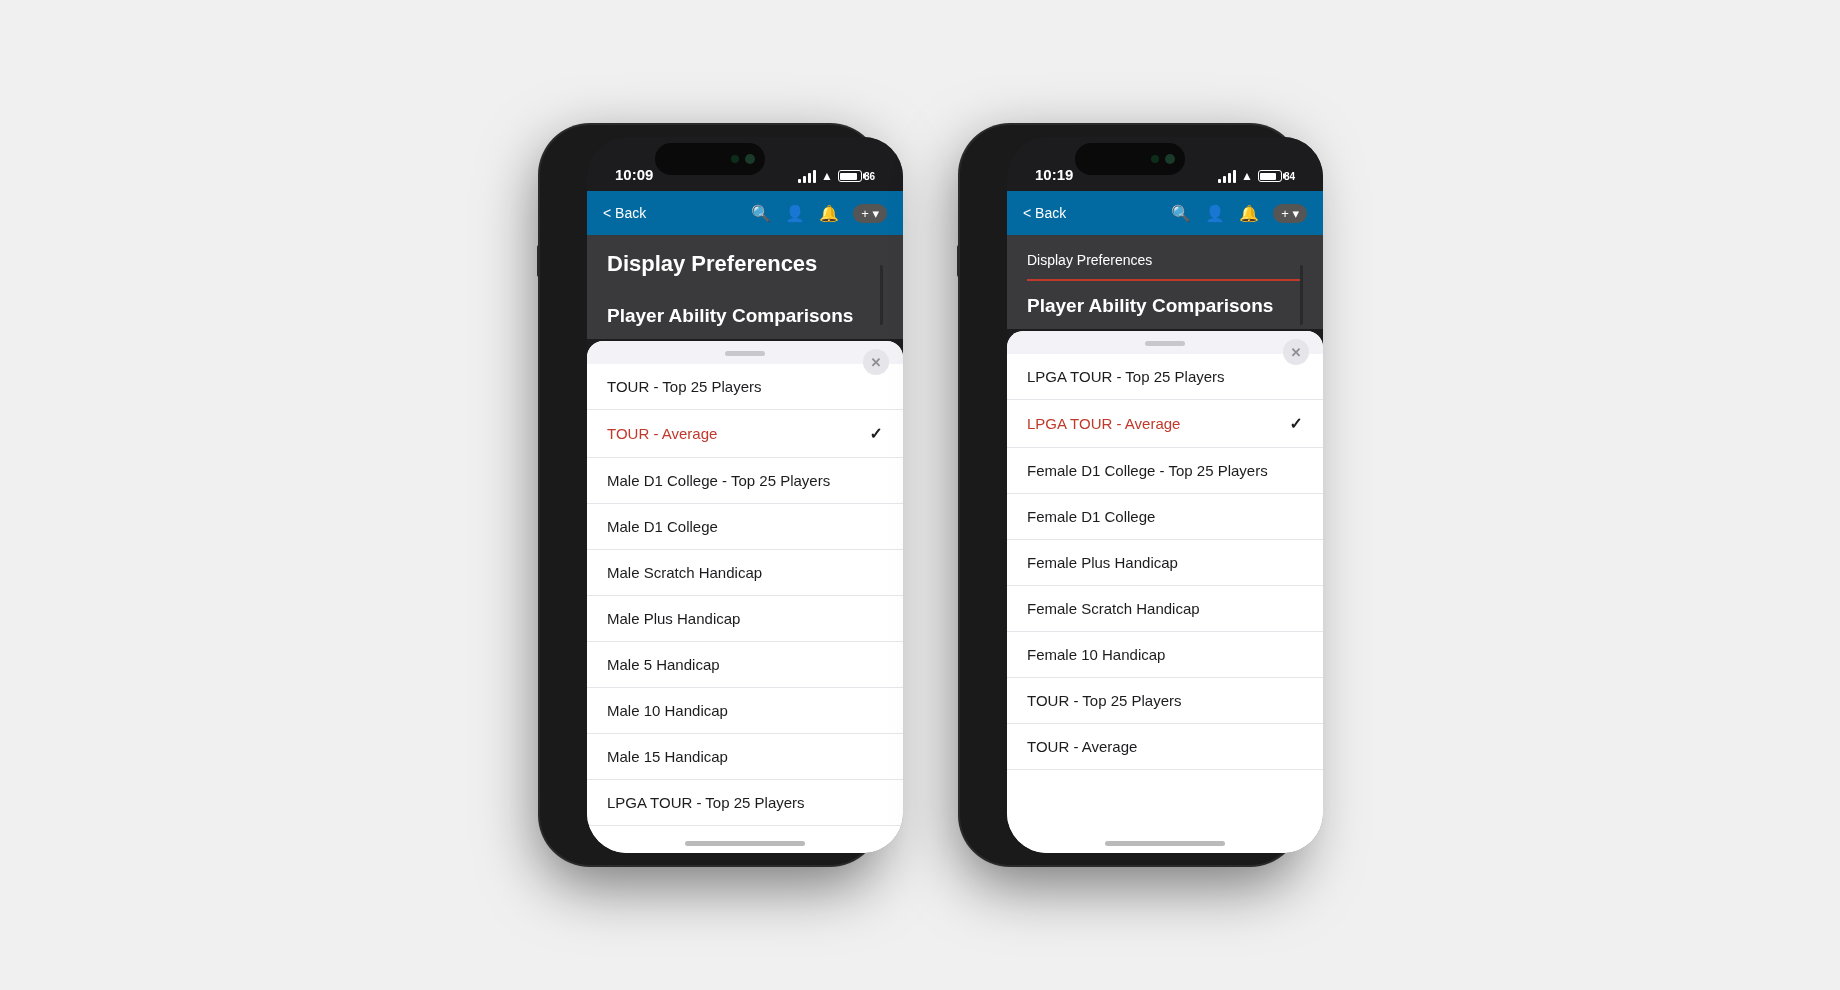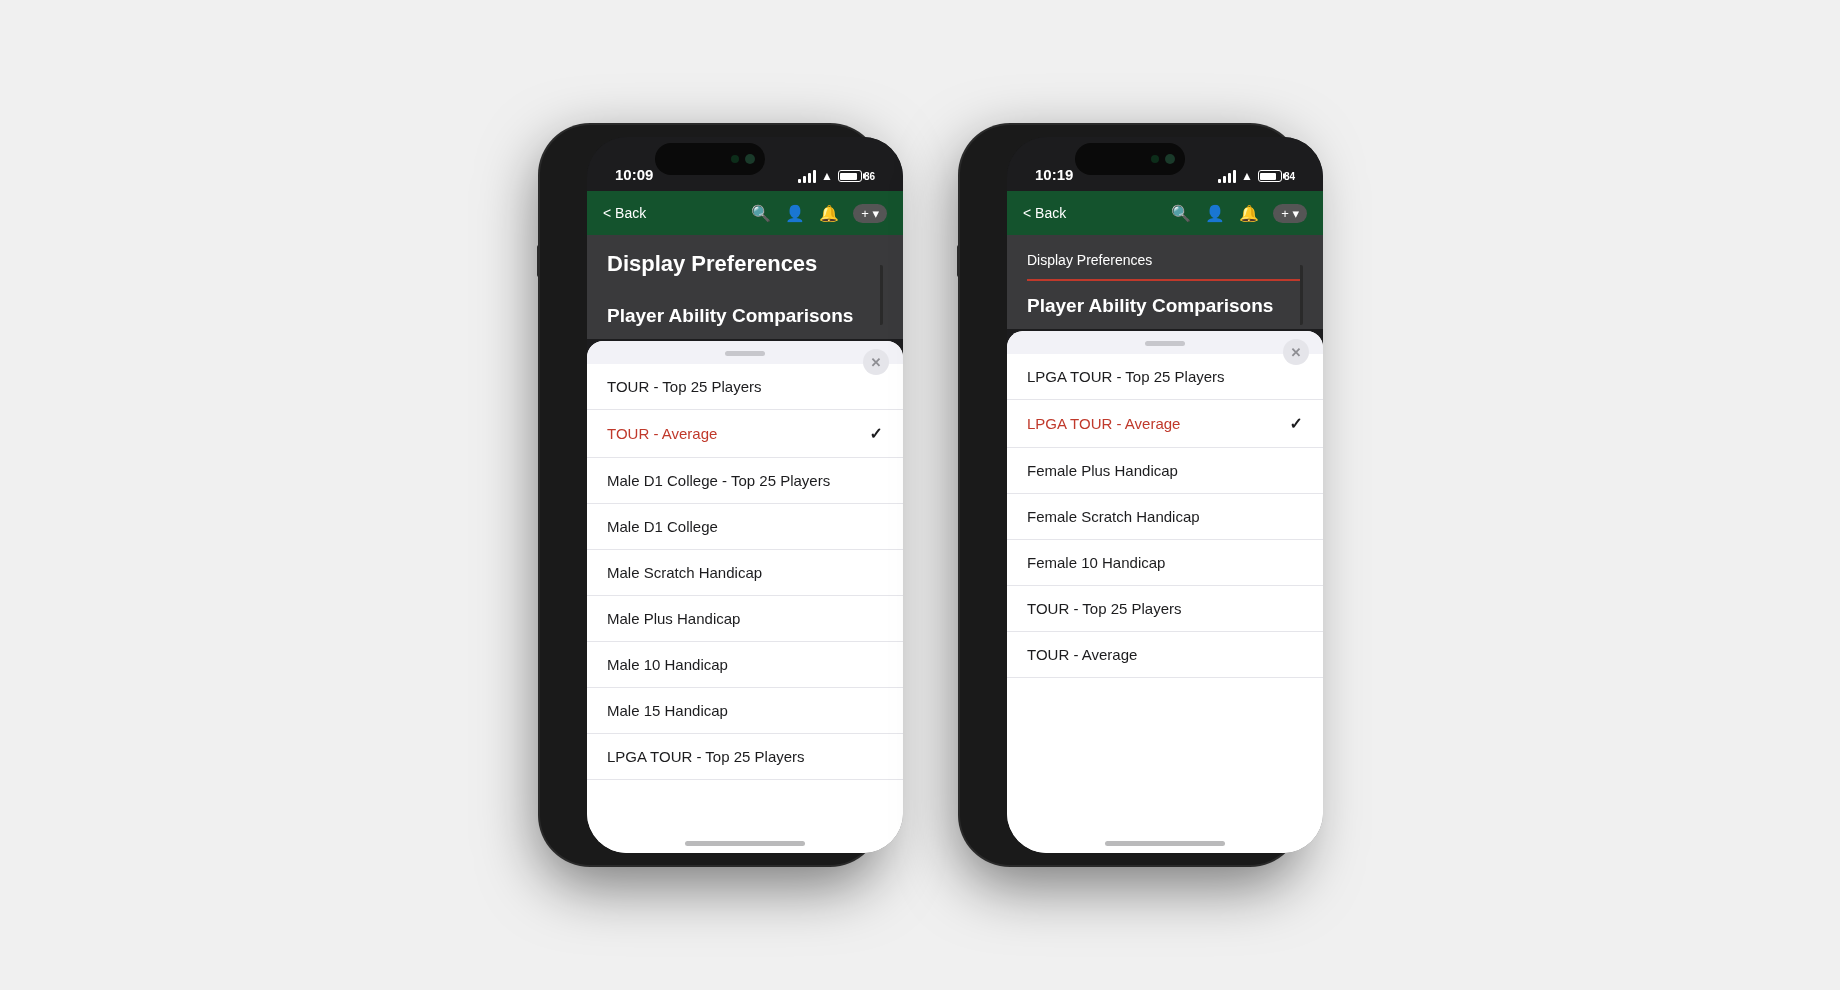--- a/index.html
+++ b/index.html
@@ -151,21 +151,21 @@
     }
 
     .battery-label {
       color: white;
       font-size: 10px;
       font-weight: 600;
     }
 
     
     .nav-bar {
-      background: #14532d;
+      background: #0369a1;
       height: 44px;
       display: flex;
       align-items: center;
       padding: 0 16px;
       justify-content: space-between;
       flex-shrink: 0;
     }
 
     .nav-back {
       color: white;
@@ -424,20 +424,23 @@
           <div class="sheet-item">
             <span class="sheet-item-text">Male D1 College</span>
           </div>
           <div class="sheet-item">
             <span class="sheet-item-text">Male Scratch Handicap</span>
           </div>
           <div class="sheet-item">
             <span class="sheet-item-text">Male Plus Handicap</span>
           </div>
           <div class="sheet-item">
+            <span class="sheet-item-text">Male 5 Handicap</span>
+          </div>
+          <div class="sheet-item">
             <span class="sheet-item-text">Male 10 Handicap</span>
           </div>
           <div class="sheet-item">
             <span class="sheet-item-text">Male 15 Handicap</span>
           </div>
           <div class="sheet-item">
             <span class="sheet-item-text">LPGA TOUR - Top 25 Players</span>
           </div>
         </div>
         <div class="home-indicator">
@@ -504,20 +507,26 @@
         </div>
         <div class="sheet-list">
           <div class="sheet-item">
             <span class="sheet-item-text">LPGA TOUR - Top 25 Players</span>
           </div>
           <div class="sheet-item">
             <span class="sheet-item-text selected">LPGA TOUR - Average</span>
             <span class="checkmark">✓</span>
           </div>
           <div class="sheet-item">
+            <span class="sheet-item-text">Female D1 College - Top 25 Players</span>
+          </div>
+          <div class="sheet-item">
+            <span class="sheet-item-text">Female D1 College</span>
+          </div>
+          <div class="sheet-item">
             <span class="sheet-item-text">Female Plus Handicap</span>
           </div>
           <div class="sheet-item">
             <span class="sheet-item-text">Female Scratch Handicap</span>
           </div>
           <div class="sheet-item">
             <span class="sheet-item-text">Female 10 Handicap</span>
           </div>
           <div class="sheet-item">
             <span class="sheet-item-text">TOUR - Top 25 Players</span>

